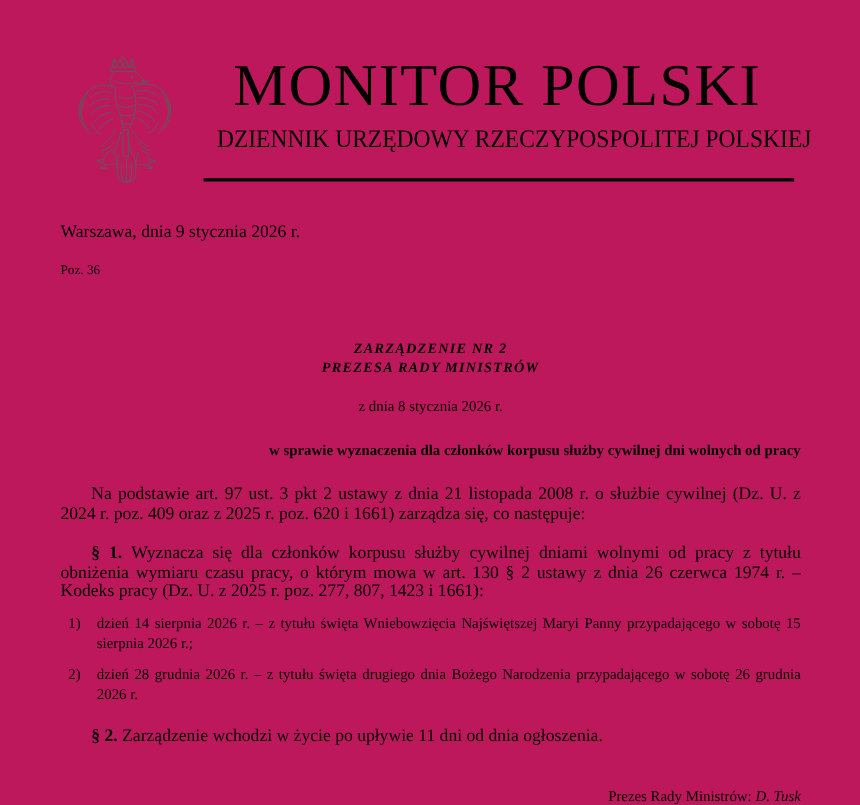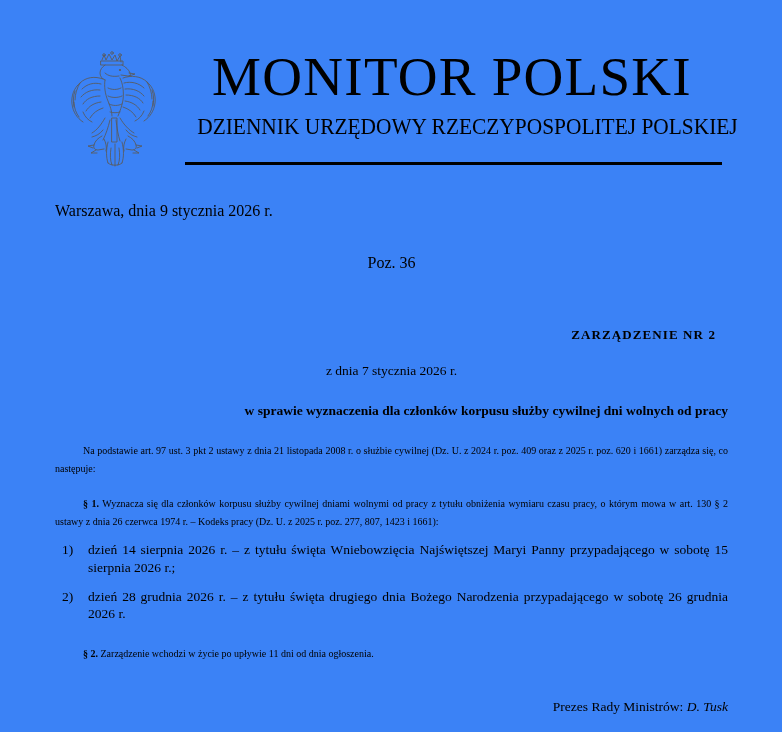--- a/index.html
+++ b/index.html
@@ -12,21 +12,21 @@
     width: 782px;
     height: 732px;
     font-family: "Liberation Serif", "DejaVu Serif", serif;
     color: #000000;
     overflow: hidden;
   }
   .page {
     position: relative;
     width: 782px;
     height: 732px;
-    background: #3b82f6;
+    background: #be185d;
   }
 
   
   .masthead {
     position: absolute;
     left: 0;
     top: 0;
     width: 782px;
     height: 175px;
   }
@@ -83,52 +83,52 @@
     width: 673px;
   }
 
   .place-date {
     text-align: left;
     font-size: 16px;
     line-height: 20px;
     margin: 11px 0 0 0;
   }
   .poz {
-    text-align: center;
-    font-size: 16px;
+    font-size: 12px;
     line-height: 20px;
-    margin: 32px 0 0 0;
+    margin: 14px 0 0 0;
   }
 
   .act-head {
-    text-align: right;
+    text-align: center;
     font-size: 13px;
     font-weight: bold;
     letter-spacing: 1.1px;
     line-height: 17px;
-    margin: 12px;
+    margin: 0;
+    font-style: italic;
   }
   .act-head.first { margin-top: 53px; }
 
   .act-date {
     text-align: center;
     font-size: 13.5px;
     line-height: 17px;
     margin: 19px 0 0 0;
   }
   .act-subject {
     text-align: right;
     font-size: 13.5px;
     font-weight: bold;
     line-height: 17px;
     margin: 23px 0 0 0;
   }
 
   .para {
-    font-size: 10px;
+    font-size: 16px;
     line-height: 17.6px;
     text-align: justify;
     margin: 0;
     hyphens: none;
   }
   .para.intro { margin-top: 23px; text-indent: 28px; }
   .para.sec1  { margin-top: 18px; text-indent: 28px; }
   .para.sec2  { margin-top: 22px; text-indent: 28px; }
 
   .list {
@@ -248,22 +248,23 @@
     <div class="masthead-rule"></div>
   </div>
 
   <div class="content">
 
     <div class="place-date">Warszawa, dnia 9 stycznia 2026 r.</div>
 
     <div class="poz">Poz. 36</div>
 
     <div class="act-head first">ZARZĄDZENIE NR 2</div>
-
-    <div class="act-date">z dnia 7 stycznia 2026 r.</div>
+    <div class="act-head">PREZESA RADY MINISTRÓW</div>
+
+    <div class="act-date">z dnia 8 stycznia 2026 r.</div>
 
     <div class="act-subject">w sprawie wyznaczenia dla członków korpusu służby cywilnej dni wolnych od pracy</div>
 
     <p class="para intro">Na podstawie art. 97 ust. 3 pkt 2 ustawy z dnia 21 listopada 2008 r. o służbie cywilnej (Dz. U. z 2024 r. poz. 409 oraz z 2025 r. poz. 620 i 1661) zarządza się, co następuje:</p>
 
     <p class="para sec1"><b>§ 1. </b><span>Wyznacza się dla członków korpusu służby cywilnej dniami wolnymi od pracy z tytułu obniżenia wymiaru czasu pracy, o którym mowa w art. 130 § 2 ustawy z dnia 26 czerwca 1974 r. – Kodeks pracy (Dz. U. z 2025 r. poz. 277, 807, 1423 i 1661):</span></p>
 
     <ul class="list">
       <li class="list-item">
         <span class="list-marker">1)</span><span>dzień 14 sierpnia 2026 r. – z tytułu święta Wniebowzięcia Najświętszej Maryi Panny przypadającego w sobotę 15 sierpnia 2026 r.;</span>

